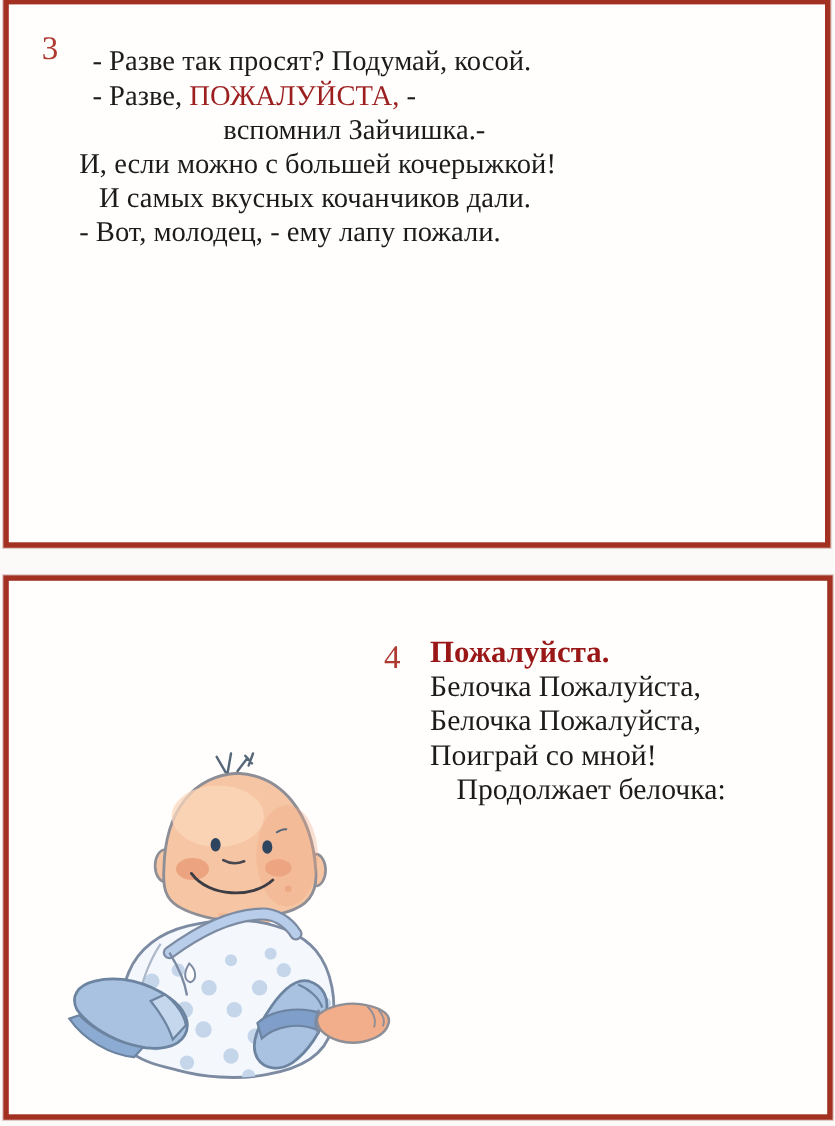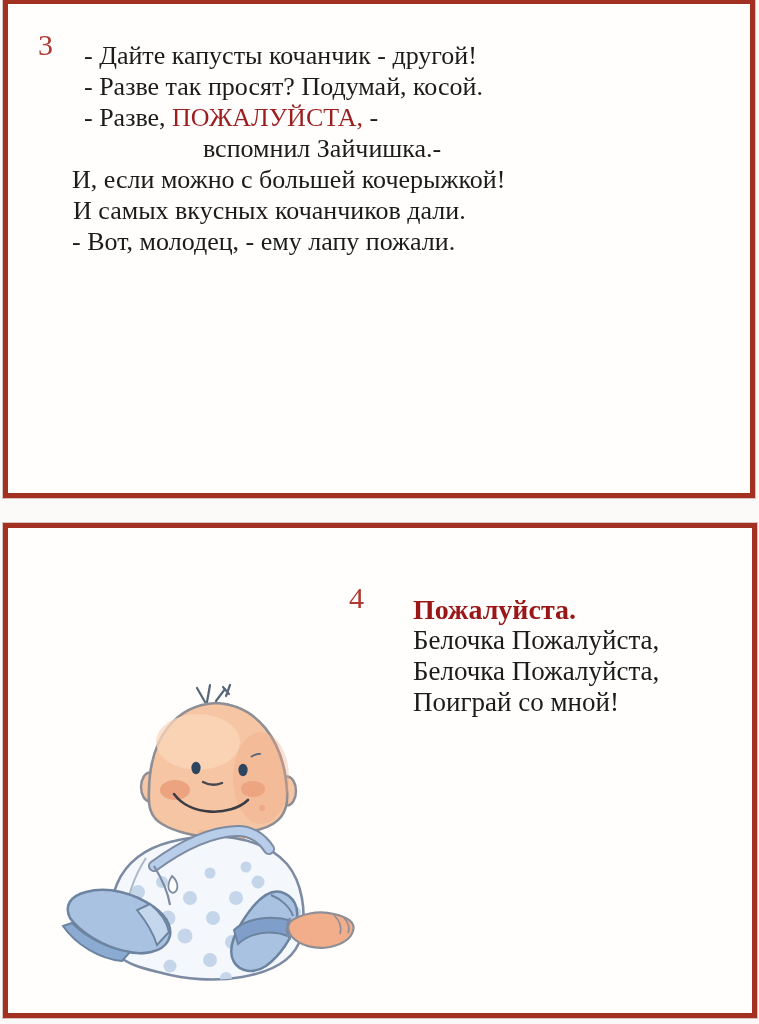--- a/index.html
+++ b/index.html
@@ -32,59 +32,59 @@
   .card-number{
     position:absolute;
     font-size:30px;
     color:var(--number-red);
     line-height:1;
   }
   .card-top .card-number{left:30px;top:26px;}
   .card-bottom .card-number{left:341px;top:55px;}
   .poem{position:absolute;}
   .poem-3{left:64px;top:36px;width:620px;font-size:26px;line-height:31px;}
-  .poem-4{left:405px;top:50px;width:330px;font-size:27px;line-height:31px;margin-top:16px;}
+  .poem-4{left:383px;top:50px;width:330px;font-size:27px;line-height:31px;}
   .ln{white-space:pre-wrap;}
   .ind-a{margin-left:12px;}
-  .ind-b{margin-left:1px;}
+  .ind-b{margin-left:18px;}
   .ind-d{margin-left:131px;}
   .ind-c1{margin-left:25px;}
   .ind-c2{margin-left:28px;}
   .ind-c3{margin-left:24px;}
   .ind-c4{margin-left:31px;}
   .hl{color:var(--highlight-red);}
   .poem-title{font-weight:bold;font-size:28px;color:var(--title-red);}
   .baby{position:absolute;left:42px;top:132px;}
 </style>
 </head>
 <body>
 
 <div class="page">
 
   <section class="card card-top">
     <div class="card-number">3</div>
     <div class="poem poem-3">
-      <div class="ln ind-a">- Дайте капусты кочанчик - другой!</div>
       <div class="ln ind-a">- Разве так просят? Подумай, косой.</div>
       <div class="ln ind-a"><span>- Разве, </span><span class="hl">ПОЖАЛУЙСТА,</span><span> -</span></div>
       <div class="ln ind-d">вспомнил Зайчишка.-</div>
       <div class="ln">И, если можно с большей кочерыжкой!</div>
       <div class="ln ind-b">И самых вкусных кочанчиков дали.</div>
       <div class="ln">- Вот, молодец, - ему лапу пожали.</div>
     </div>
   </section>
 
   <section class="card card-bottom">
     <div class="card-number">4</div>
 
     <div class="poem poem-4">
       <div class="ln poem-title">Пожалуйста.</div>
       <div class="ln">Белочка Пожалуйста,</div>
       <div class="ln">Белочка Пожалуйста,</div>
       <div class="ln">Поиграй со мной!</div>
+      <div class="ln ind-c3">Продолжает белочка:</div>
     </div>
 
     <svg class="baby" width="330" height="345" viewBox="0 0 330 345" aria-hidden="true">
       <defs>
         <clipPath id="bodyClip">
           <path d="M120,182 C96,188 76,202 67,224 C56,250 55,280 66,293 C76,305 96,309 112,313 C134,319 164,322 192,317 C221,312 245,300 251,277 C257,252 252,222 237,204 C224,189 203,181 184,178 C162,175 140,177 120,182 Z"></path>
         </clipPath>
       </defs>
 
       <g>

